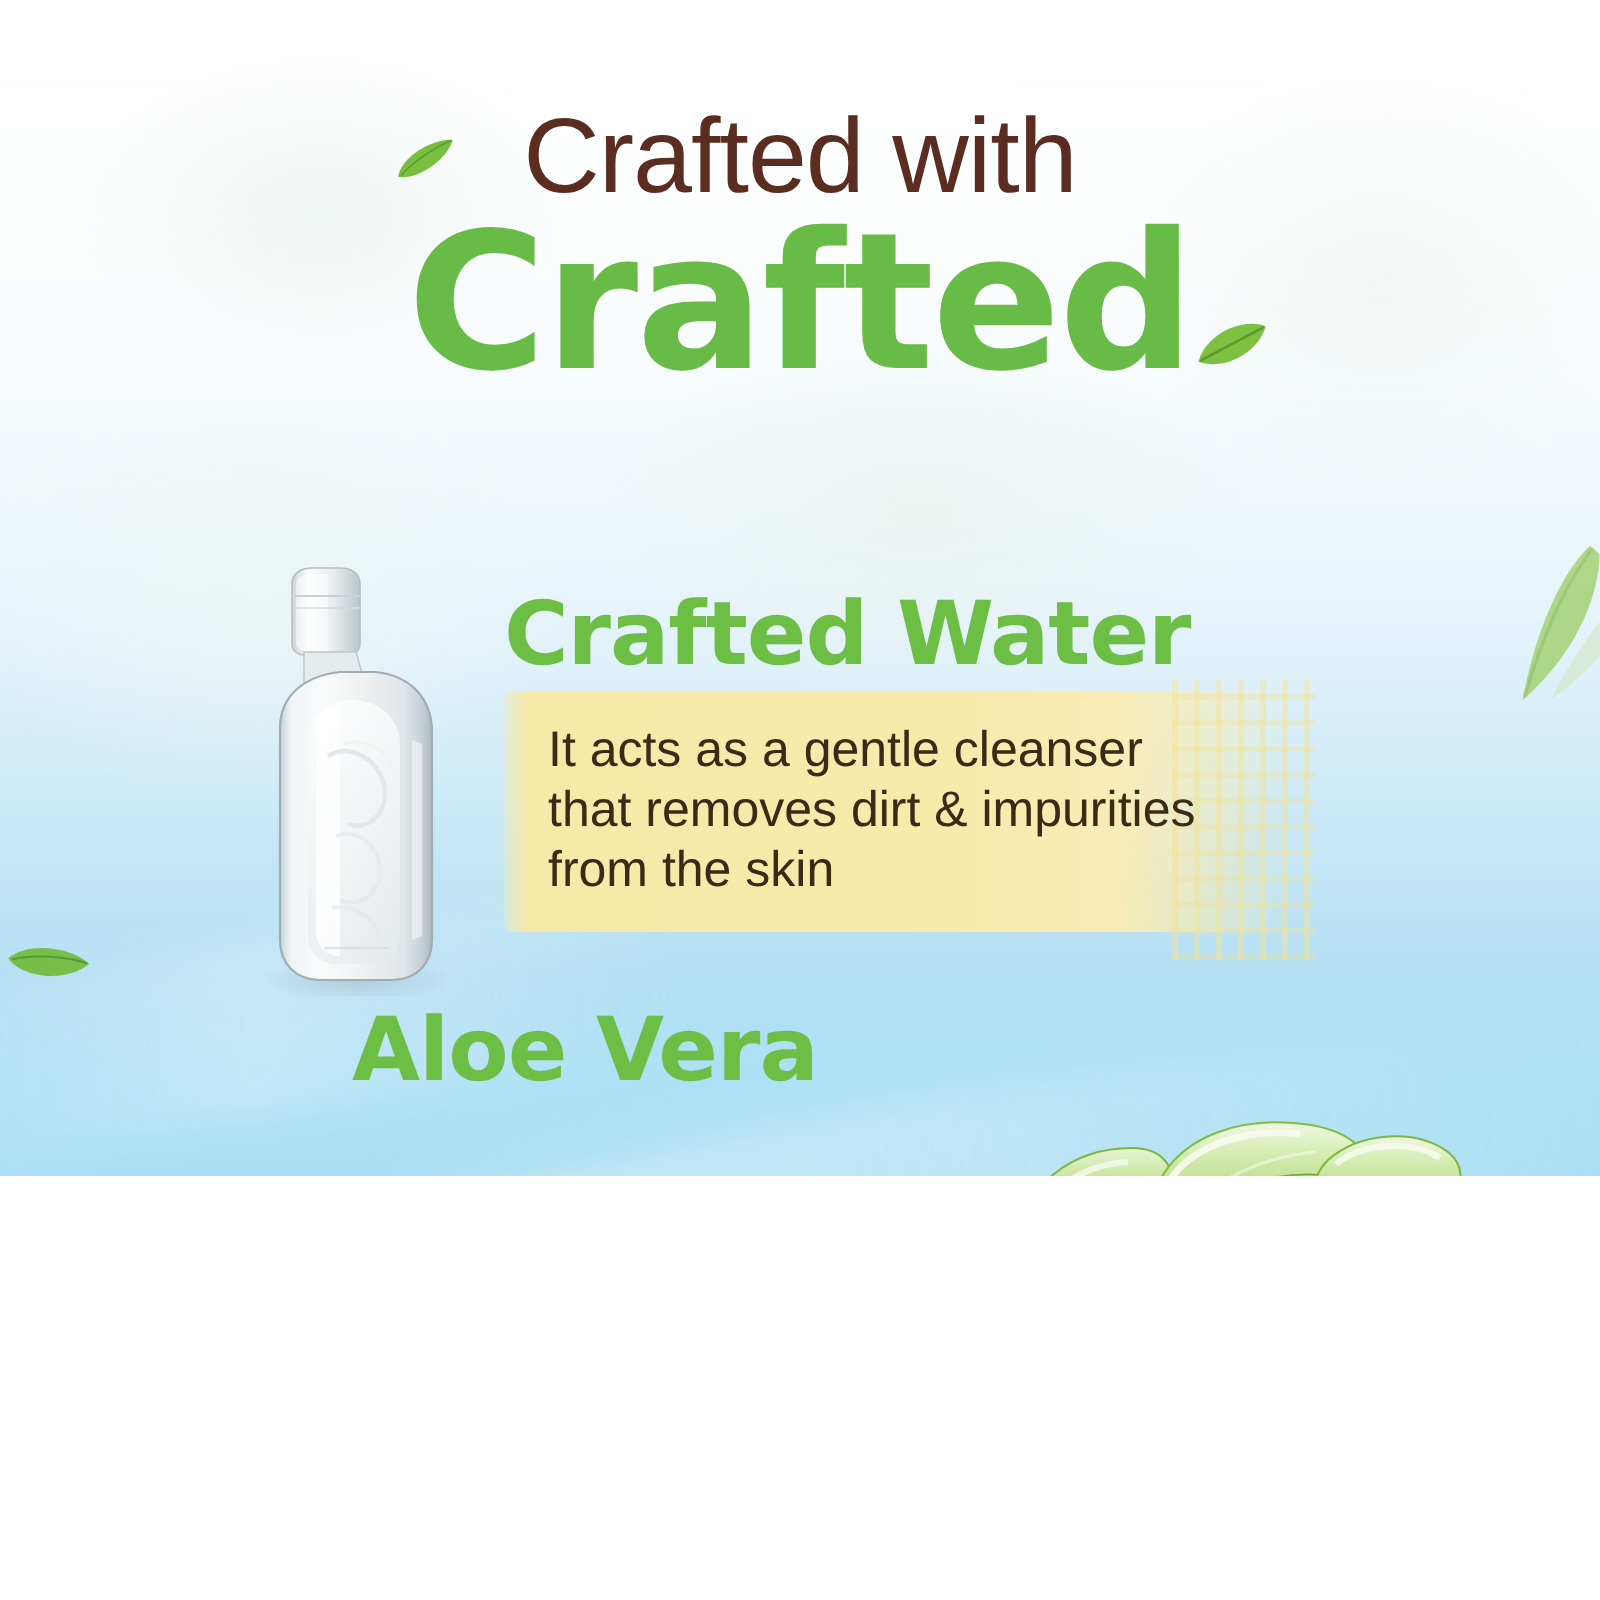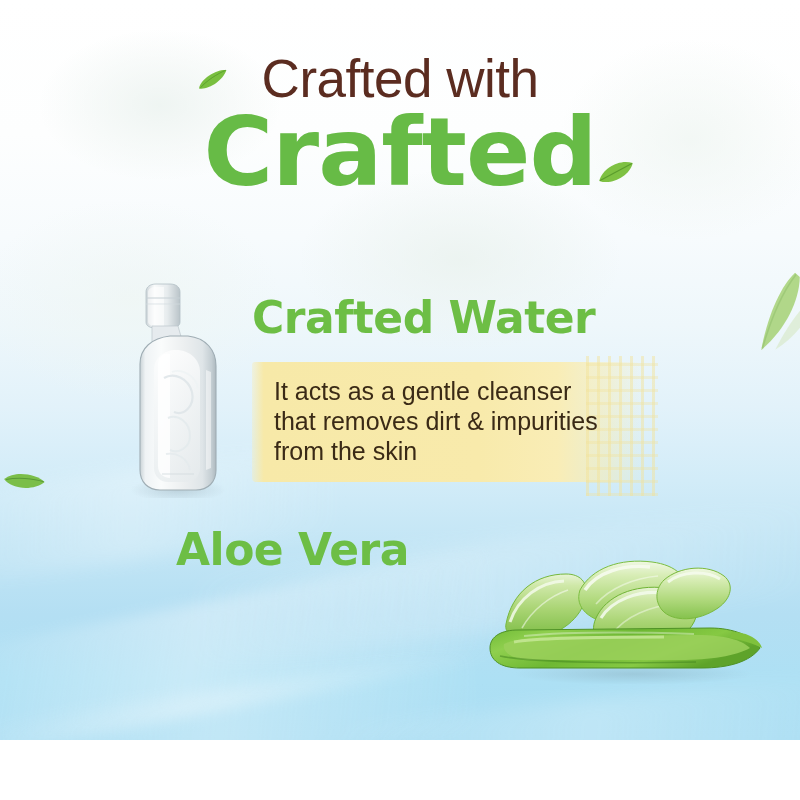--- a/index.html
+++ b/index.html
@@ -7,21 +7,21 @@
 
   html, body {
     width:800px; height:800px;
     font-family:"Liberation Sans", sans-serif;
     overflow:hidden;
   }
 
   
   #infographic {
     position:relative;
-    width:800px; height:740px;
+    width:800px; height:588px;
     background:
       linear-gradient(180deg,
         #ffffff 0%,
         #fdfefe 18%,
         #f7fbfd 32%,
         #eef7fb 44%,
         #e2f2fa 55%,
         #d2ecf8 65%,
         #c2e5f5 74%,
         #b4dff3 83%,
@@ -103,21 +103,21 @@
     font-weight:bold;
     font-size:44px;
     line-height:1;
     letter-spacing:-0.5px;
     color:#6dbe45;
     white-space:nowrap;
   }
 
   .ing-band {
     position:relative;
-    margin-top:22px;
+    margin-top:6px;
     padding:14px 30px 16px 22px;
     display:inline-block;
   }
   
   .ing-band::before {
     content:"";
     position:absolute;
     left:0; top:0; right:0; bottom:0;
     background:linear-gradient(90deg,
         rgba(249,237,178,.35) 0%,
@@ -151,21 +151,21 @@
     font-weight:400;
     line-height:1.2;
     color:#3a2a16;
     white-space:pre-line;
   }
 
   
   #ing-micellar { left:252px; top:296px; }
   #ing-micellar .ing-band { width:392px; }
 
-  #ing-aloe { left:176px; top:528px; }
+  #ing-aloe { left:176px; top:504px; }
   #ing-aloe .ing-band { width:330px; }
 
   
   .product { position:absolute; pointer-events:none; }
   #bottle { left:112px; top:278px; width:128px; height:220px; z-index:5; }
   #aloe   { left:484px; top:552px; width:292px; height:132px; z-index:5; }
 </style>
 </head>
 <body>
 

